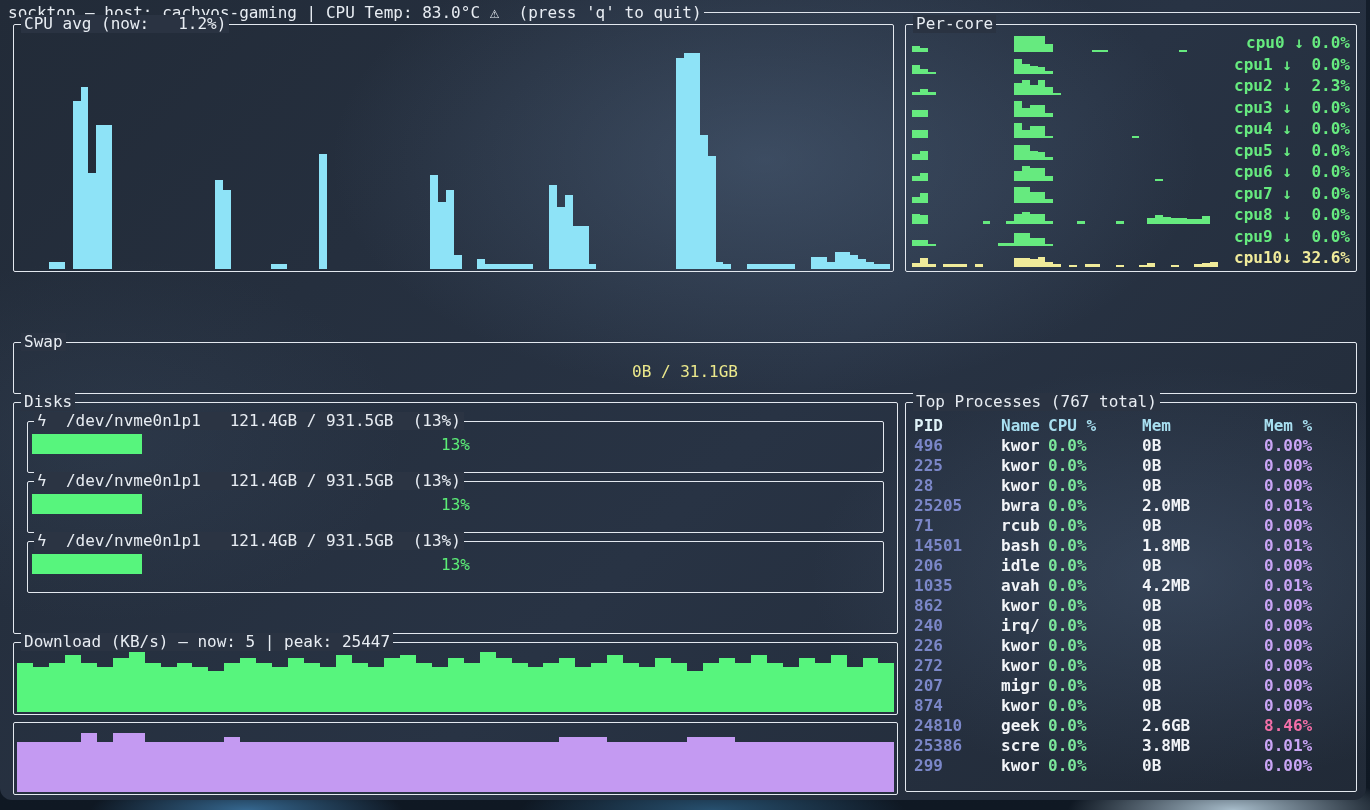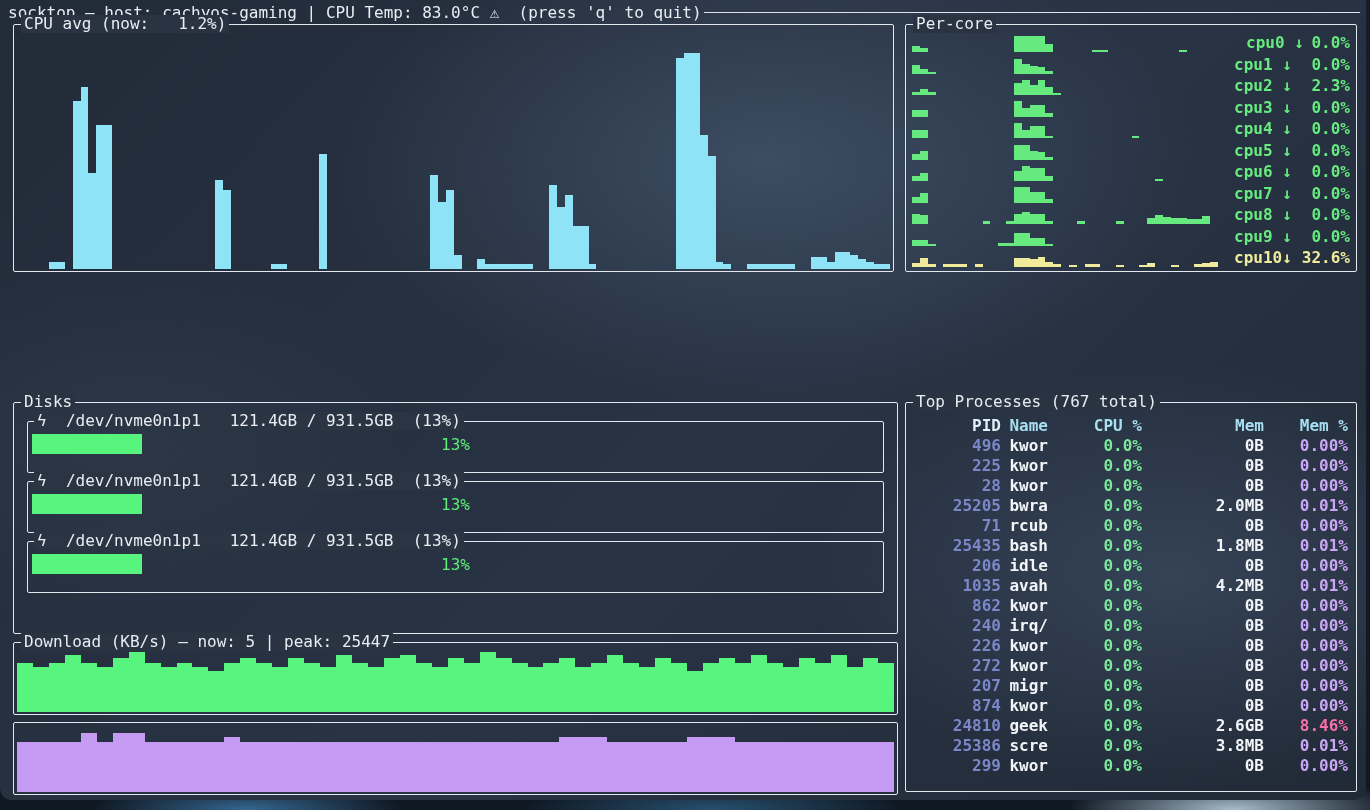--- a/index.html
+++ b/index.html
@@ -681,20 +681,25 @@
             <div class="bar" style="height: 30%; background: rgb(240, 235, 154);"></div>
             <div class="bar" style="height: 0%; background: rgb(240, 235, 154);"></div>
           </div>
           <span class="core-label" style="color: rgb(240, 235, 154);">cpu10↓</span>
           <span class="core-pct" style="color: rgb(240, 235, 154);">32.6%</span>
         </div>
       </div>
   </div>
 
 
+  <div class="panel" id="panel-swap" style="left:13px; top:342px; width:1344px; height:52px;">
+    <span class="panel-title">Swap</span>
+    <div class="meter-bar hidden-bar" id="swap-bar" style="width: 0%; background: rgb(240, 235, 154);"></div>
+    <div class="meter-label" id="swap-label" style="color: rgb(236, 233, 140);">0B / 31.1GB</div>
+  </div>
 
   <div class="panel" id="panel-disks" style="left:13px; top:402px; width:885px; height:232px;">
     <span class="panel-title">Disks</span>
     <div id="disk-list">
         <div class="disk" style="top: 18px;">
           <span class="disk-title">ϟ  /dev/nvme0n1p1   121.4GB / 931.5GB  (13%)</span>
           <div class="disk-bar" style="width: 12.9%; background: rgb(87, 245, 125);"></div>
           <div class="disk-pct" style="color: rgb(92, 237, 119);">13%</div>
         </div>
         <div class="disk" style="top: 78px;">
@@ -703,30 +708,30 @@
           <div class="disk-pct" style="color: rgb(92, 237, 119);">13%</div>
         </div>
         <div class="disk" style="top: 138px;">
           <span class="disk-title">ϟ  /dev/nvme0n1p1   121.4GB / 931.5GB  (13%)</span>
           <div class="disk-bar" style="width: 12.9%; background: rgb(87, 245, 125);"></div>
           <div class="disk-pct" style="color: rgb(92, 237, 119);">13%</div>
         </div>
       </div>
   </div>
 
-  <div class="panel" id="panel-processes" style="left:905px; top:402px; width:452px; height:390px;text-align:right;">
+  <div class="panel" id="panel-processes" style="left:905px; top:402px; width:452px; height:390px;">
     <span class="panel-title">Top Processes (767 total)</span>
     <div class="proc-grid proc-header" id="proc-header"><span style="color: rgb(223, 242, 248);">PID</span><span style="color: rgb(168, 223, 240);">Name</span><span style="color: rgb(168, 223, 240);">CPU %</span><span style="color: rgb(168, 223, 240);">Mem</span><span style="color: rgb(168, 223, 240);">Mem %</span></div>
     <div class="proc-rows" id="proc-rows">
         <div class="proc-grid"><span style="color: rgb(123, 135, 200);">496</span><span style="color: rgb(242, 244, 248);">kwor</span><span style="color: rgb(124, 232, 155);">0.0%</span><span style="color: rgb(242, 244, 248);">0B</span><span style="color: rgb(203, 166, 247);">0.00%</span></div>
         <div class="proc-grid"><span style="color: rgb(123, 135, 200);">225</span><span style="color: rgb(242, 244, 248);">kwor</span><span style="color: rgb(124, 232, 155);">0.0%</span><span style="color: rgb(242, 244, 248);">0B</span><span style="color: rgb(203, 166, 247);">0.00%</span></div>
         <div class="proc-grid"><span style="color: rgb(123, 135, 200);">28</span><span style="color: rgb(242, 244, 248);">kwor</span><span style="color: rgb(124, 232, 155);">0.0%</span><span style="color: rgb(242, 244, 248);">0B</span><span style="color: rgb(203, 166, 247);">0.00%</span></div>
         <div class="proc-grid"><span style="color: rgb(123, 135, 200);">25205</span><span style="color: rgb(242, 244, 248);">bwra</span><span style="color: rgb(124, 232, 155);">0.0%</span><span style="color: rgb(242, 244, 248);">2.0MB</span><span style="color: rgb(203, 166, 247);">0.01%</span></div>
         <div class="proc-grid"><span style="color: rgb(123, 135, 200);">71</span><span style="color: rgb(242, 244, 248);">rcub</span><span style="color: rgb(124, 232, 155);">0.0%</span><span style="color: rgb(242, 244, 248);">0B</span><span style="color: rgb(203, 166, 247);">0.00%</span></div>
-        <div class="proc-grid"><span style="color: rgb(123, 135, 200);">25435</span><span style="color: rgb(242, 244, 248);">bash</span><span style="color: rgb(124, 232, 155);">0.0%</span><span style="color: rgb(242, 244, 248);">1.8MB</span><span style="color: rgb(203, 166, 247);">0.01%</span></div>
+        <div class="proc-grid"><span style="color: rgb(123, 135, 200);">14501</span><span style="color: rgb(242, 244, 248);">bash</span><span style="color: rgb(124, 232, 155);">0.0%</span><span style="color: rgb(242, 244, 248);">1.8MB</span><span style="color: rgb(203, 166, 247);">0.01%</span></div>
         <div class="proc-grid"><span style="color: rgb(123, 135, 200);">206</span><span style="color: rgb(242, 244, 248);">idle</span><span style="color: rgb(124, 232, 155);">0.0%</span><span style="color: rgb(242, 244, 248);">0B</span><span style="color: rgb(203, 166, 247);">0.00%</span></div>
         <div class="proc-grid"><span style="color: rgb(123, 135, 200);">1035</span><span style="color: rgb(242, 244, 248);">avah</span><span style="color: rgb(124, 232, 155);">0.0%</span><span style="color: rgb(242, 244, 248);">4.2MB</span><span style="color: rgb(203, 166, 247);">0.01%</span></div>
         <div class="proc-grid"><span style="color: rgb(123, 135, 200);">862</span><span style="color: rgb(242, 244, 248);">kwor</span><span style="color: rgb(124, 232, 155);">0.0%</span><span style="color: rgb(242, 244, 248);">0B</span><span style="color: rgb(203, 166, 247);">0.00%</span></div>
         <div class="proc-grid"><span style="color: rgb(123, 135, 200);">240</span><span style="color: rgb(242, 244, 248);">irq/</span><span style="color: rgb(124, 232, 155);">0.0%</span><span style="color: rgb(242, 244, 248);">0B</span><span style="color: rgb(203, 166, 247);">0.00%</span></div>
         <div class="proc-grid"><span style="color: rgb(123, 135, 200);">226</span><span style="color: rgb(242, 244, 248);">kwor</span><span style="color: rgb(124, 232, 155);">0.0%</span><span style="color: rgb(242, 244, 248);">0B</span><span style="color: rgb(203, 166, 247);">0.00%</span></div>
         <div class="proc-grid"><span style="color: rgb(123, 135, 200);">272</span><span style="color: rgb(242, 244, 248);">kwor</span><span style="color: rgb(124, 232, 155);">0.0%</span><span style="color: rgb(242, 244, 248);">0B</span><span style="color: rgb(203, 166, 247);">0.00%</span></div>
         <div class="proc-grid"><span style="color: rgb(123, 135, 200);">207</span><span style="color: rgb(242, 244, 248);">migr</span><span style="color: rgb(124, 232, 155);">0.0%</span><span style="color: rgb(242, 244, 248);">0B</span><span style="color: rgb(203, 166, 247);">0.00%</span></div>
         <div class="proc-grid"><span style="color: rgb(123, 135, 200);">874</span><span style="color: rgb(242, 244, 248);">kwor</span><span style="color: rgb(124, 232, 155);">0.0%</span><span style="color: rgb(242, 244, 248);">0B</span><span style="color: rgb(203, 166, 247);">0.00%</span></div>
         <div class="proc-grid"><span style="color: rgb(123, 135, 200);">24810</span><span style="color: rgb(242, 244, 248);">geek</span><span style="color: rgb(124, 232, 155);">0.0%</span><span style="color: rgb(242, 244, 248);">2.6GB</span><span style="color: rgb(245, 111, 169);">8.46%</span></div>
         <div class="proc-grid"><span style="color: rgb(123, 135, 200);">25386</span><span style="color: rgb(242, 244, 248);">scre</span><span style="color: rgb(124, 232, 155);">0.0%</span><span style="color: rgb(242, 244, 248);">3.8MB</span><span style="color: rgb(203, 166, 247);">0.01%</span></div>

